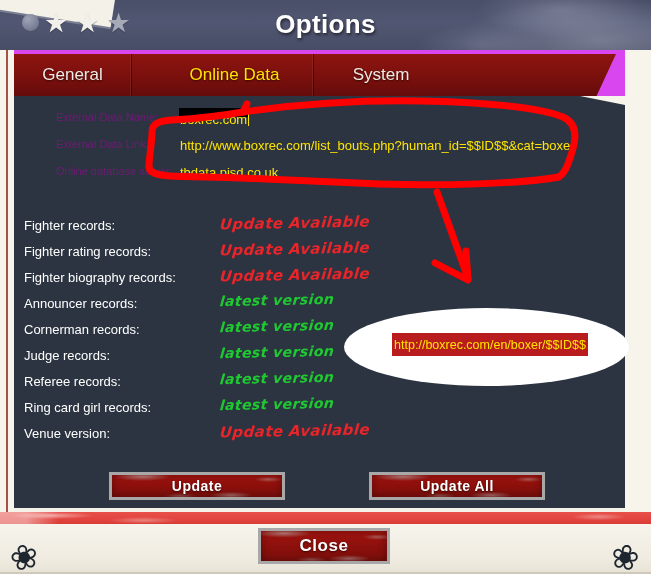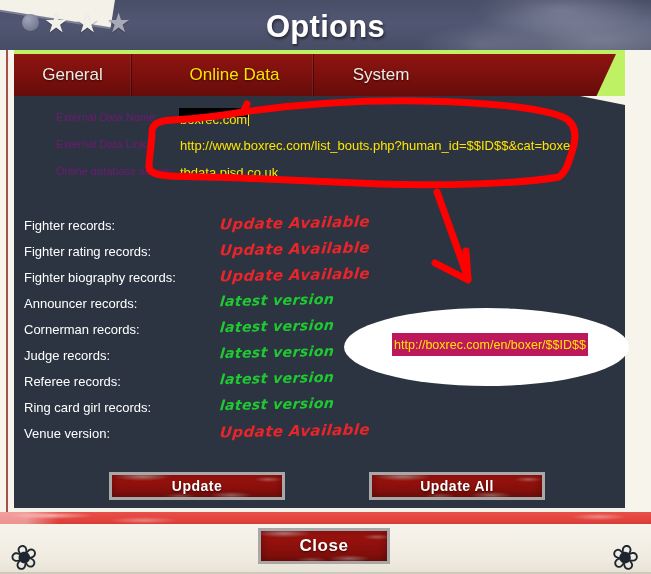--- a/index.html
+++ b/index.html
@@ -33,28 +33,28 @@
   .tb-dot{
     position:absolute;left:22px;top:14px;width:17px;height:17px;border-radius:50%;
     background:radial-gradient(circle at 35% 30%,#9fa4b8,#767c93 70%,#5d6379);
   }
   .stars{position:absolute;left:44px;top:10px;display:flex;gap:7px;align-items:center;}
   .star{font-size:27px;line-height:27px;}
   .star.bright{color:#f2f0ea;text-shadow:0 1px 1px rgba(0,0,0,.3);}
   .star.dim{color:#a6aab7;text-shadow:0 1px 1px rgba(0,0,0,.25);}
   .title-text{
     position:absolute;left:0;top:9px;width:651px;text-align:center;
-    color:#ffffff;font-size:31px;font-weight:bold;letter-spacing:.3px;
+    color:#ffffff;font-size:26px;font-weight:bold;letter-spacing:.3px;
     text-shadow:1px 2px 3px rgba(0,0,0,.55);
   }
 
   
   .tabzone{
     position:absolute;left:0;top:50px;width:651px;height:46px;
-    background:#bef264;
+    background:#d946ef;
   }
   .tabstrip{
     position:absolute;left:14px;top:4px;height:42px;width:566px;
     background:linear-gradient(180deg,#8e1410 0%,#7a100d 55%,#650c0a 100%);
     display:flex;align-items:center;
   }
   .tab-slant{
     position:absolute;left:580px;top:4px;width:36px;height:42px;
     background:linear-gradient(180deg,#8e1410 0%,#7a100d 55%,#650c0a 100%);
     clip-path:polygon(0 0,100% 0,46% 100%,0 100%);
@@ -172,21 +172,21 @@
   
   .anno{position:absolute;left:0;top:0;width:651px;height:574px;pointer-events:none;}
 
   
   .callout{
     position:absolute;left:344px;top:308px;width:285px;height:78px;
     background:#ffffff;border-radius:50%;
   }
   .callout-box{
     position:absolute;left:392px;top:333px;width:196px;height:23px;
-    background:#be185d;display:flex;align-items:center;justify-content:center;
+    background:#b91c1c;display:flex;align-items:center;justify-content:center;
   }
   .callout-box span{color:#ffe400;font-size:12.5px;white-space:nowrap;}
 </style>
 </head>
 <body>
 
 <div id="app">
 
   <div class="titlebar">
     <div class="tb-texture"></div>

